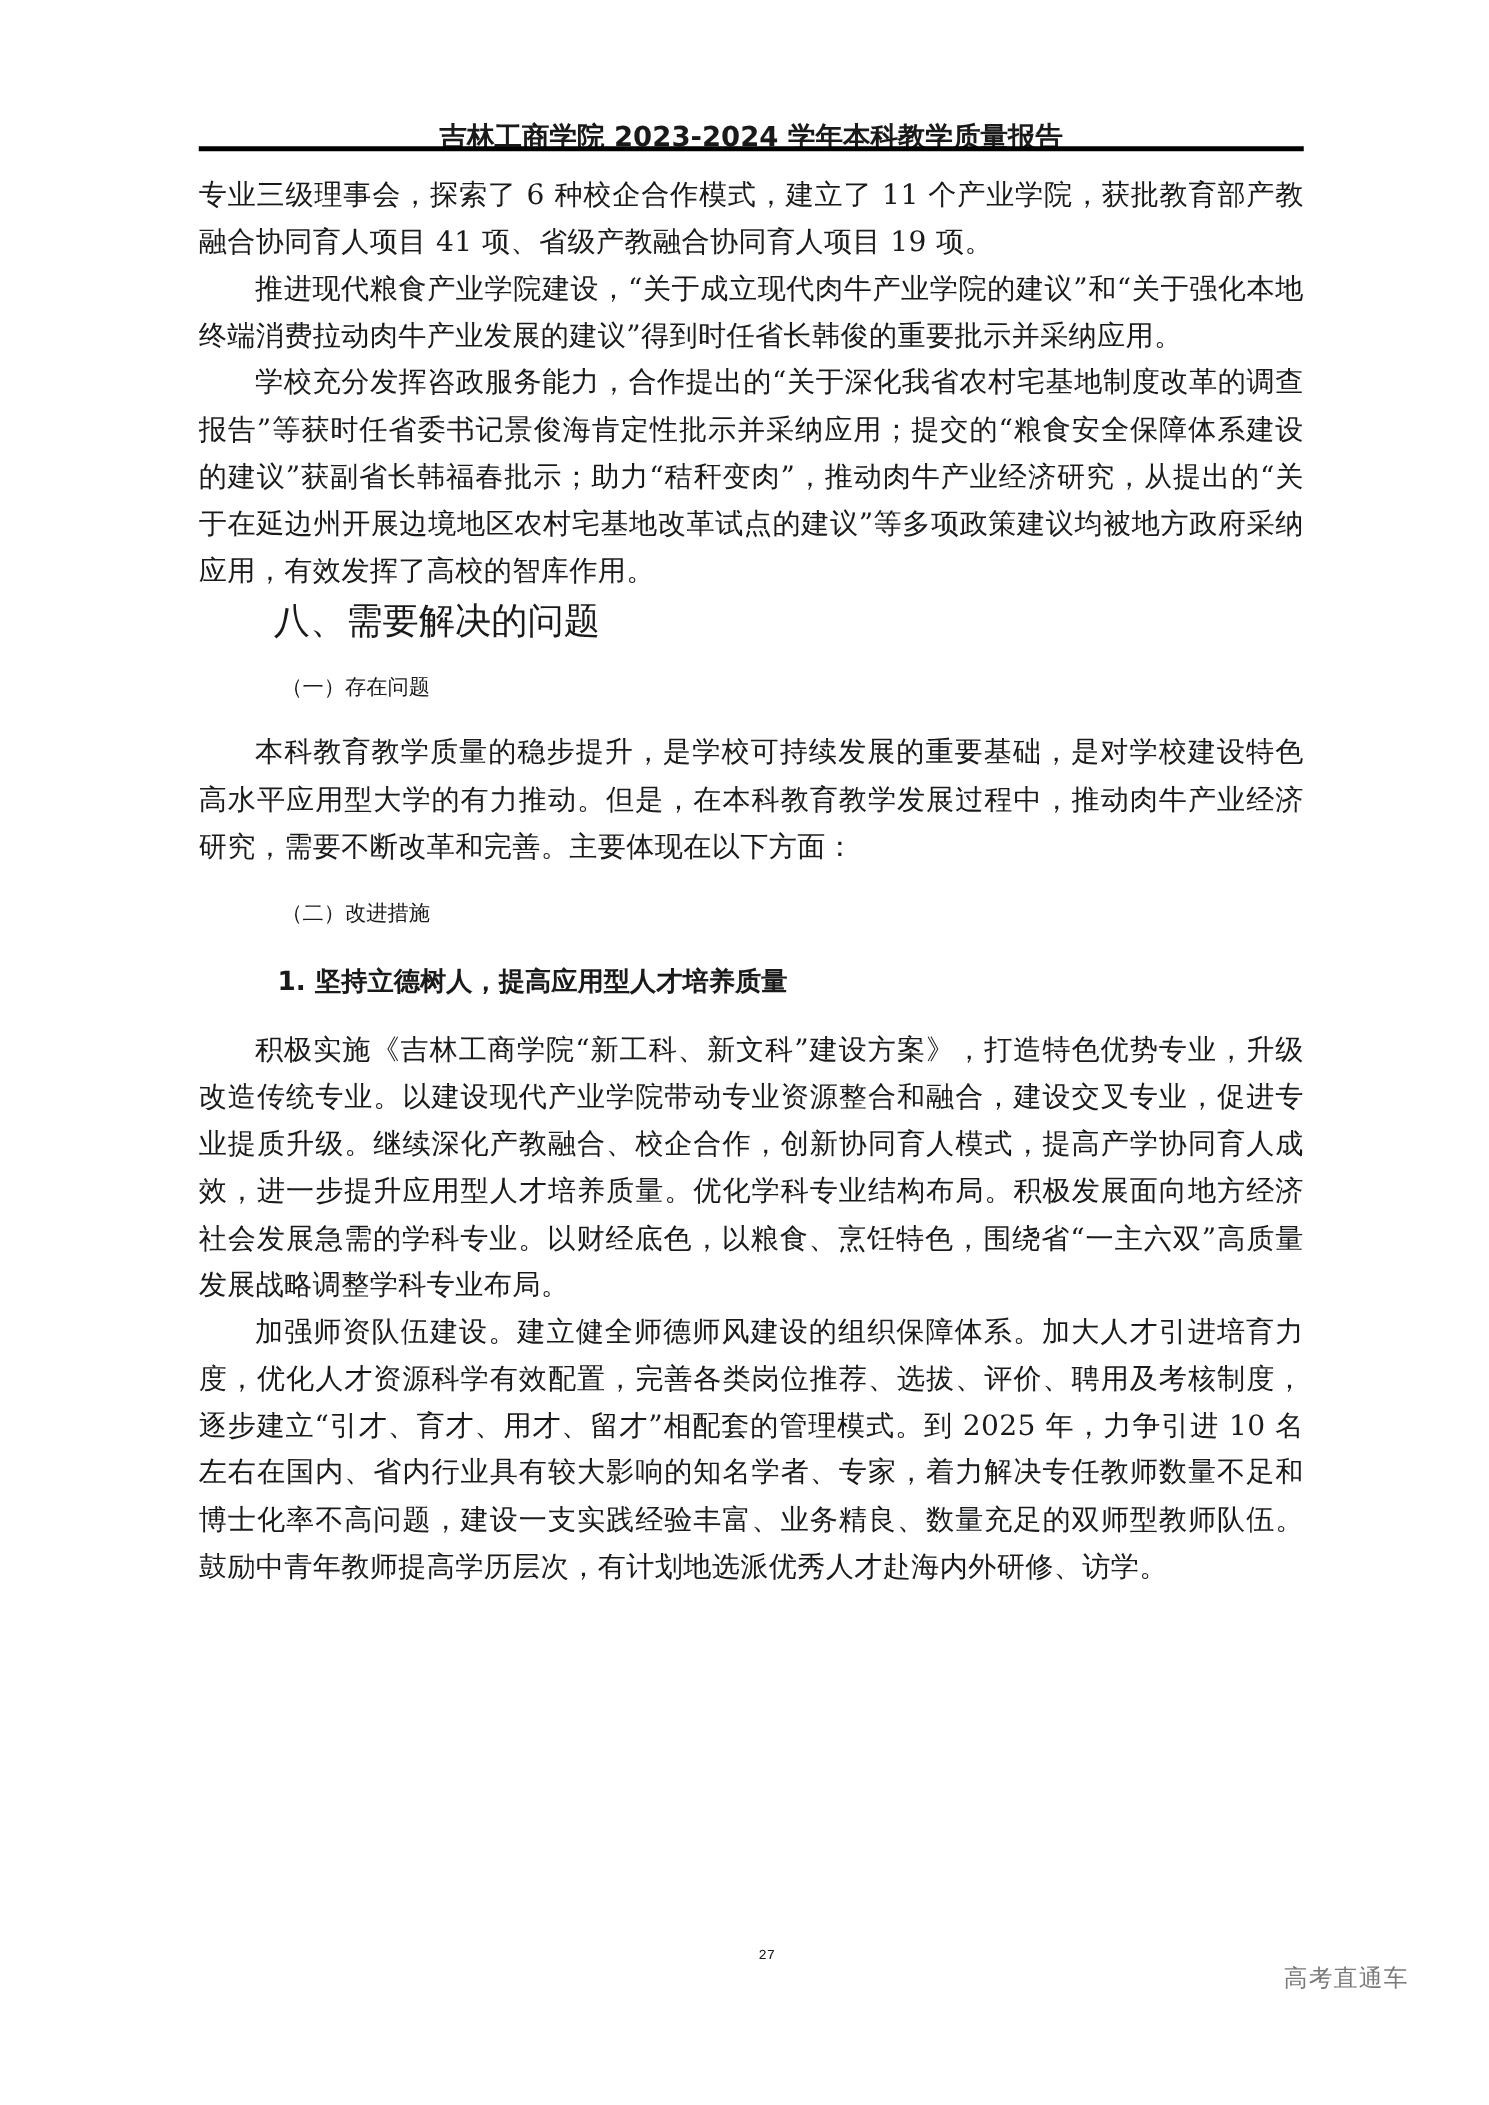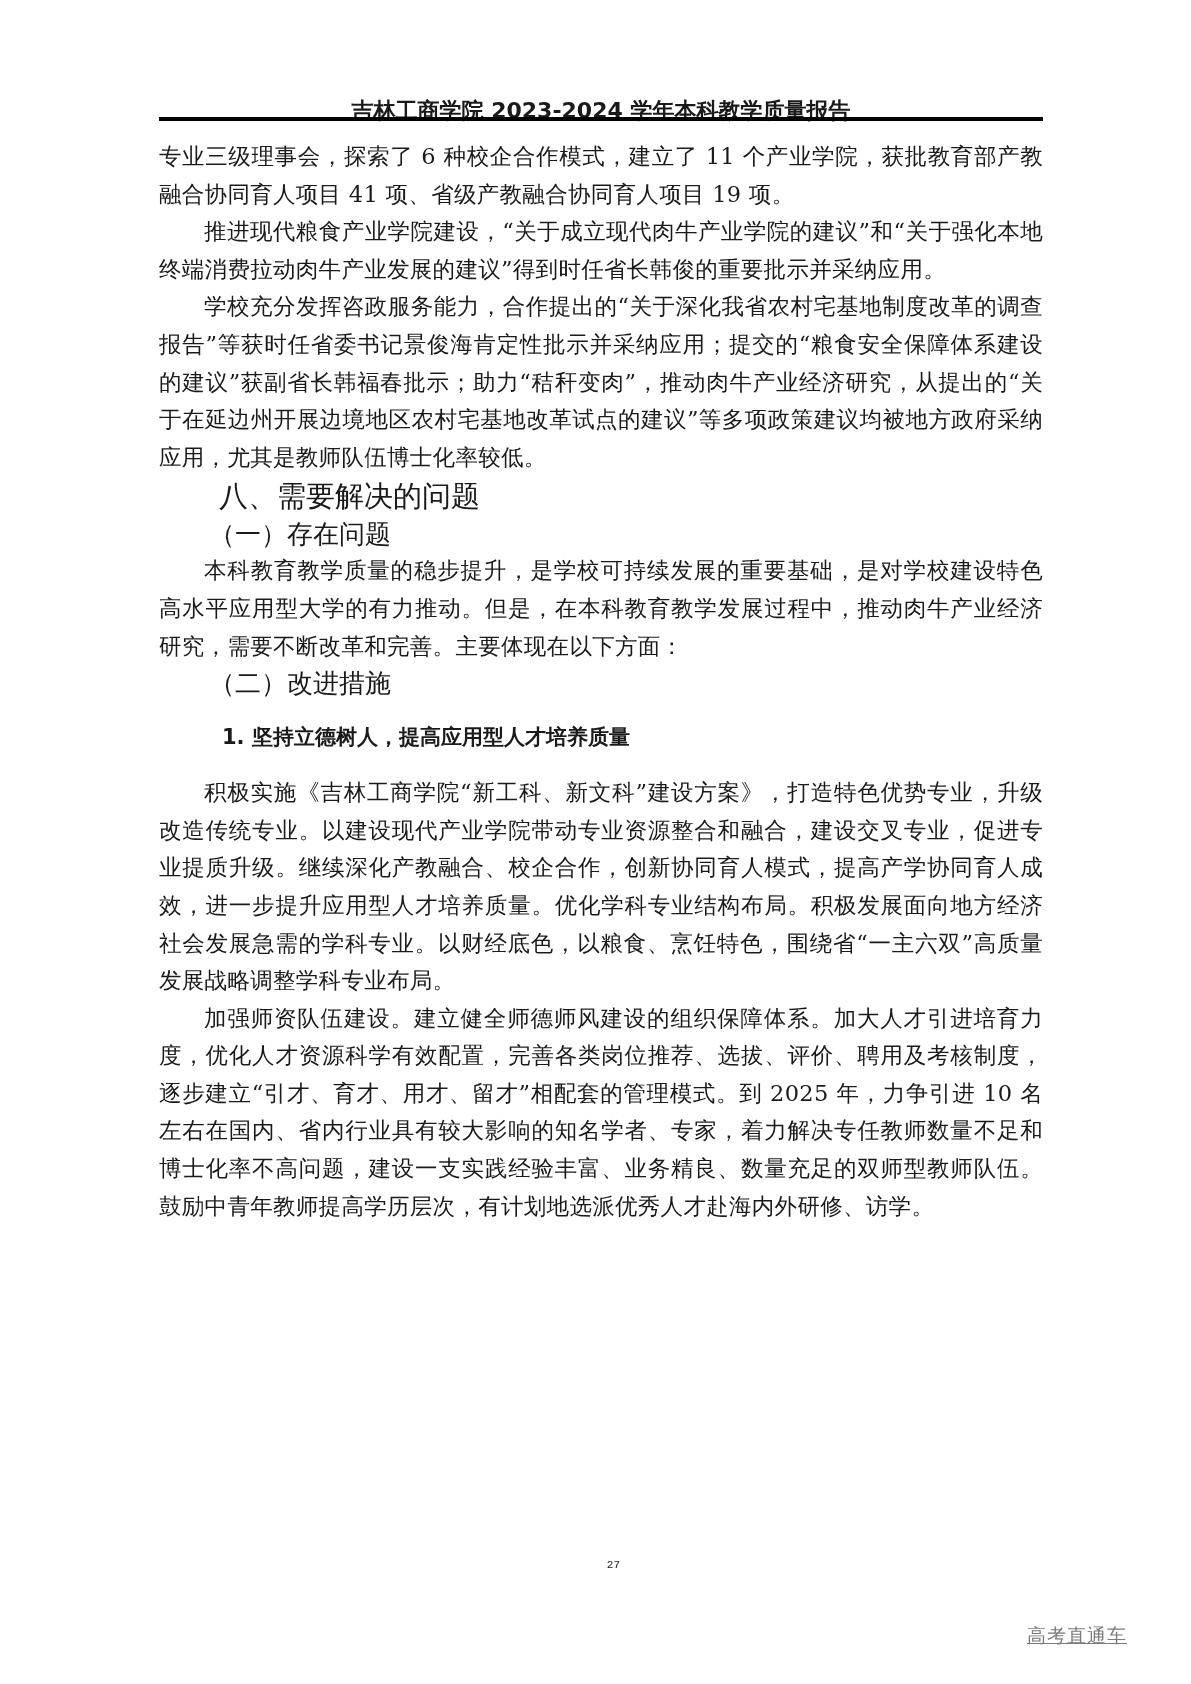--- a/index.html
+++ b/index.html
@@ -8,39 +8,39 @@
   .page-header { position:absolute; left:159px; width:884px; top:80px; text-align:center;
          font-family:"DejaVu Sans","Liberation Sans",sans-serif; font-weight:bold; font-size:22px;
          letter-spacing:0px; line-height:30px;margin-top:16px; }
   .header-rule { position:absolute; left:159px; width:884px; top:117px; height:4px; background:#000; }
   .content { position:absolute; left:159px; top:138px; width:884px; }
   .para { font-size:22.5px; line-height:37.6px; margin:0; text-align:justify; text-align-last:left;
           letter-spacing:0.3px; }
   .para.indent { text-indent:45px; }
   .h1 { font-family:"DejaVu Sans","Liberation Sans",sans-serif; font-size:29px; line-height:40px;
         padding-left:60px; margin:0; font-weight:normal; }
-  .h2 { font-family:Liberation Sans, sans-serif; font-size:26px; line-height:36px;
-        padding-left:50px; margin:0; font-weight:normal; }
+  .h2 { font-family:Liberation Serif, serif; font-size:17px; line-height:36px;
+        padding-left:50px; margin:16px; font-weight:normal; }
   .h3 { font-family:"DejaVu Sans","Liberation Sans",sans-serif; font-size:21px; line-height:37px;
         padding-left:45px; margin:18px; font-weight:bold; }
   .page-number { position:absolute; left:570px; width:50px; top:1559px; text-align:right;
         font-family:Liberation Mono, monospace; font-size:11px; }
-  .watermark { position:absolute; right:64px; top:1623px; font-family:"DejaVu Sans","Liberation Sans",sans-serif;
-        font-size:19px; color:#7a7a7a; letter-spacing:1px;text-decoration:underline; }
+  .watermark { position:absolute; right:64px; top:1570px; font-family:"DejaVu Sans","Liberation Sans",sans-serif;
+        font-size:19px; color:#7a7a7a; letter-spacing:1px; }
 </style>
 </head>
 <body>
 
 <div class="page-header">吉林工商学院 2023-2024 学年本科教学质量报告</div>
 <div class="header-rule"></div>
 
 <div class="content">
   <p class="para">专业三级理事会，探索了 6 种校企合作模式，建立了 11 个产业学院，获批教育部产教融合协同育人项目 41 项、省级产教融合协同育人项目 19 项。</p>
   <p class="para indent">推进现代粮食产业学院建设，“关于成立现代肉牛产业学院的建议”和“关于强化本地终端消费拉动肉牛产业发展的建议”得到时任省长韩俊的重要批示并采纳应用。</p>
-  <p class="para indent">学校充分发挥咨政服务能力，合作提出的“关于深化我省农村宅基地制度改革的调查报告”等获时任省委书记景俊海肯定性批示并采纳应用；提交的“粮食安全保障体系建设的建议”获副省长韩福春批示；助力“秸秆变肉”，推动肉牛产业经济研究，从提出的“关于在延边州开展边境地区农村宅基地改革试点的建议”等多项政策建议均被地方政府采纳应用，尤其是教师队伍博士化率较低。</p>
+  <p class="para indent">学校充分发挥咨政服务能力，合作提出的“关于深化我省农村宅基地制度改革的调查报告”等获时任省委书记景俊海肯定性批示并采纳应用；提交的“粮食安全保障体系建设的建议”获副省长韩福春批示；助力“秸秆变肉”，推动肉牛产业经济研究，从提出的“关于在延边州开展边境地区农村宅基地改革试点的建议”等多项政策建议均被地方政府采纳应用，有效发挥了高校的智库作用。</p>
   <h2 class="h1">八、需要解决的问题</h2>
   <h3 class="h2">（一）存在问题</h3>
   <p class="para indent">本科教育教学质量的稳步提升，是学校可持续发展的重要基础，是对学校建设特色高水平应用型大学的有力推动。但是，在本科教育教学发展过程中，推动肉牛产业经济研究，需要不断改革和完善。主要体现在以下方面：</p>
   <h3 class="h2">（二）改进措施</h3>
   <h4 class="h3">1. 坚持立德树人，提高应用型人才培养质量</h4>
   <p class="para indent">积极实施《吉林工商学院“新工科、新文科”建设方案》，打造特色优势专业，升级改造传统专业。以建设现代产业学院带动专业资源整合和融合，建设交叉专业，促进专业提质升级。继续深化产教融合、校企合作，创新协同育人模式，提高产学协同育人成效，进一步提升应用型人才培养质量。优化学科专业结构布局。积极发展面向地方经济社会发展急需的学科专业。以财经底色，以粮食、烹饪特色，围绕省“一主六双”高质量发展战略调整学科专业布局。</p>
   <p class="para indent">加强师资队伍建设。建立健全师德师风建设的组织保障体系。加大人才引进培育力度，优化人才资源科学有效配置，完善各类岗位推荐、选拔、评价、聘用及考核制度，逐步建立“引才、育才、用才、留才”相配套的管理模式。到 2025 年，力争引进 10 名左右在国内、省内行业具有较大影响的知名学者、专家，着力解决专任教师数量不足和博士化率不高问题，建设一支实践经验丰富、业务精良、数量充足的双师型教师队伍。鼓励中青年教师提高学历层次，有计划地选派优秀人才赴海内外研修、访学。</p>
 </div>
 
 <div class="page-number">27</div>

